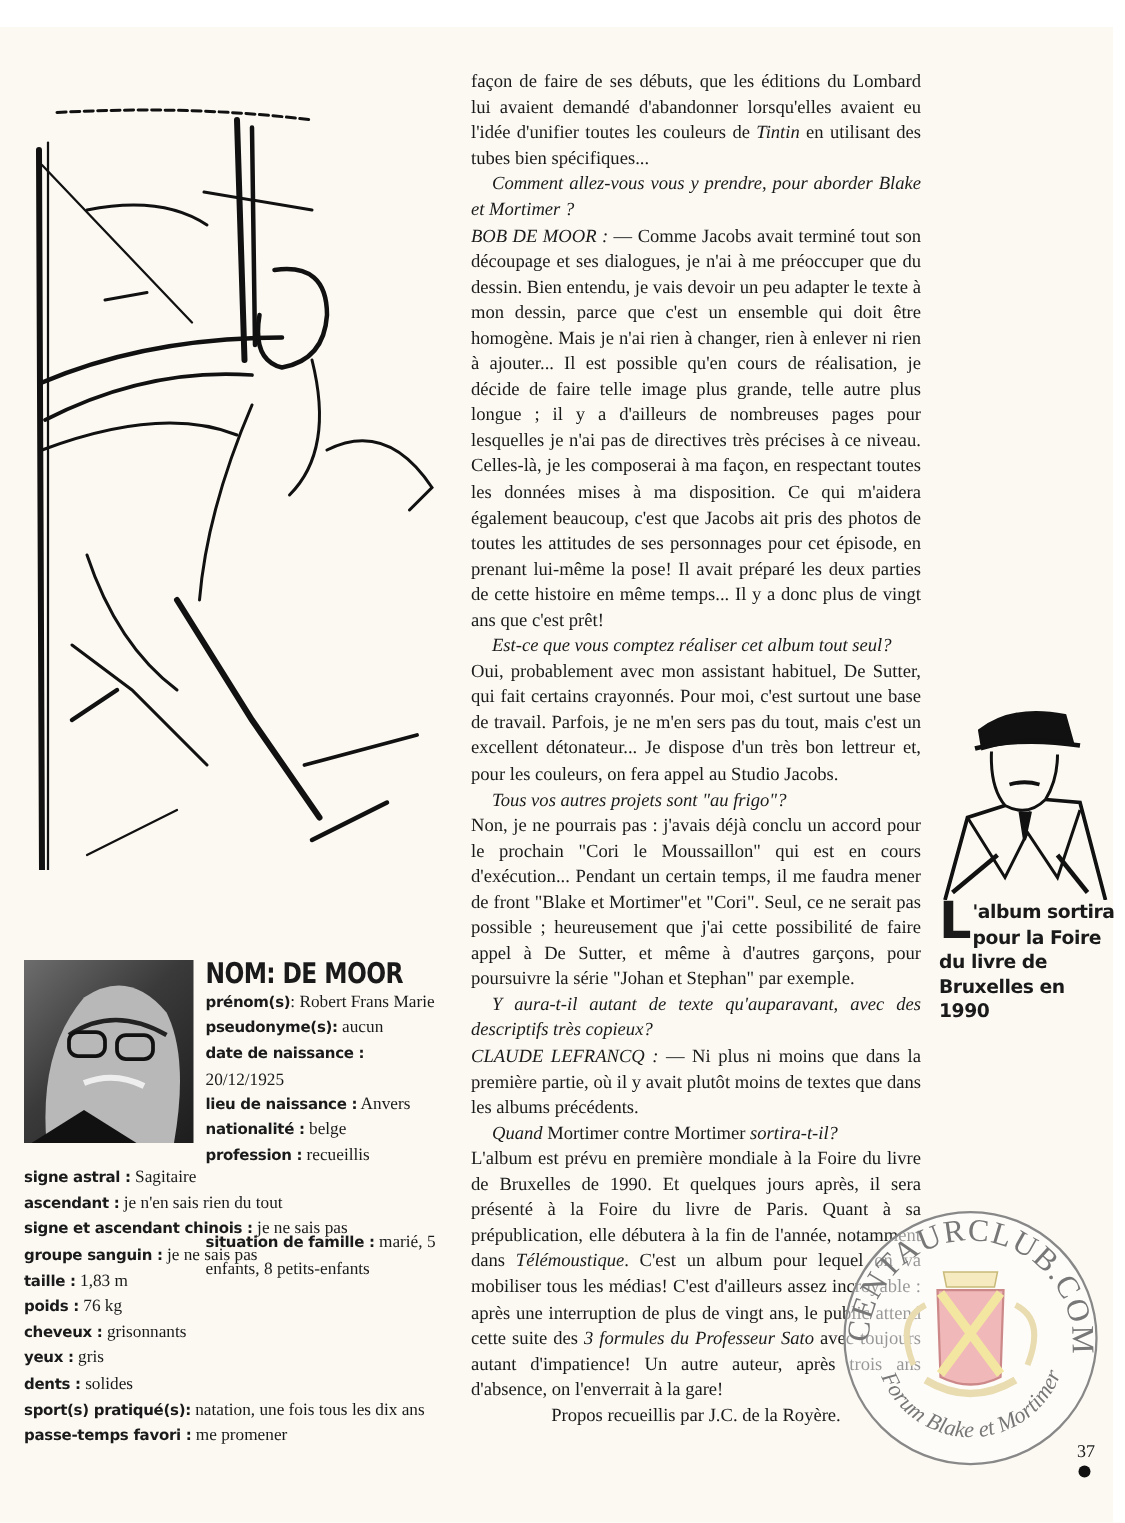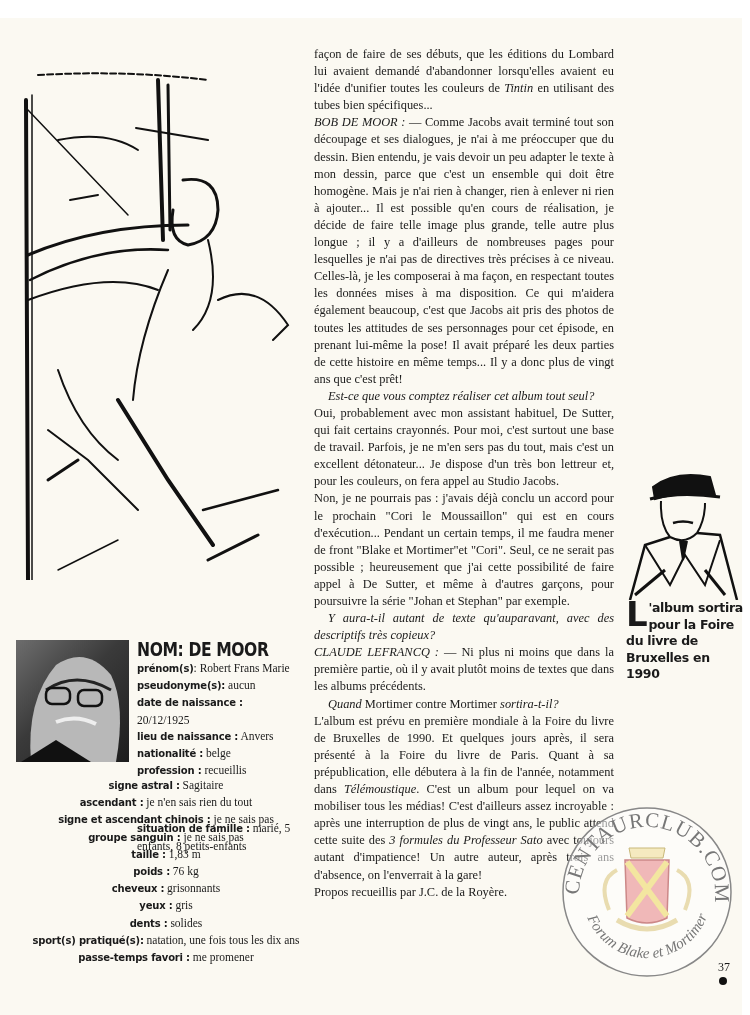--- a/index.html
+++ b/index.html
@@ -3,28 +3,28 @@
 <meta charset="utf-8">
 <style>
   html, body { margin:0; padding:0; }
   body { width:750px; height:1015px; background:#ffffff; position:relative; overflow:hidden; font-family:"Liberation Serif", serif; color:#1a1a1a; }
   .page { position:absolute; left:0; top:18px; width:742px; height:997px; background:#fbf9f2; }
   .sketch { position:absolute; left:18px; top:40px; width:300px; height:540px; }
   .col { position:absolute; left:314px; top:46px; width:300px; font-size:12.4px; line-height:17.1px; text-align:justify; hyphens:manual; }
   .col p { margin:0; }
   .col .q { font-style:italic; text-indent:14px; }
   .col .ind { text-indent:14px; }
-  .col .sig { text-align:left;font-family:Liberation Serif, serif; }
+  .col .sig { text-align:center;font-family:Liberation Serif, serif; }
   i { font-style:italic; }
   .photo { position:absolute; left:16px; top:640px; width:113px; height:122px; background:linear-gradient(135deg,#6d6d6d 0%,#3a3a3a 45%,#1d1d1d 100%); overflow:hidden; }
   .card { position:absolute; left:137px; top:638px; width:180px; font-size:11.5px; line-height:16.2px; }
   .card .title { font-family:"DejaVu Sans", sans-serif; font-weight:bold; font-size:19px; letter-spacing:-0.5px; line-height:22px; transform:scaleX(0.82); transform-origin:left; white-space:nowrap; }
   .lbl { font-family:"DejaVu Sans", sans-serif; font-weight:bold; font-size:10px; letter-spacing:-0.2px; }
   .val { font-family:"Liberation Serif", serif; font-size:11.5px; }
-  .facts { position:absolute; left:16px; top:777px; width:300px; font-size:11.5px; line-height:16.2px;text-align:center; }
+  .facts { position:absolute; left:16px; top:777px; width:300px; font-size:11.5px; line-height:16.2px; }
   .facts div, .card div { white-space:nowrap; }
   .card .wrap { white-space:normal;margin-top:41px; }
   .capt-img { position:absolute; left:625px; top:465px; width:118px; height:135px; }
   .caption { position:absolute; left:626px; top:600px; width:120px; font-family:"DejaVu Sans", sans-serif; font-weight:bold; font-size:12.5px; line-height:16.5px; letter-spacing:-0.3px; }
   .dropcap { float:left; font-size:34px; line-height:28px; margin-right:1px; margin-top:0px; font-weight:900; }
   .pagenum { position:absolute; left:718px; top:960px; font-size:12px; }
   .dot { position:absolute; left:719px; top:977px; width:8px; height:8px; border-radius:50%; background:#111; }
   .stamp { position:absolute; left:557px; top:800px; width:180px; height:180px; }
 </style>
 </head>
@@ -53,23 +53,25 @@
   <path d="M100 360 L150 440 L195 505" stroke-width="4"></path>
   <path d="M30 390 L70 420 L120 470" stroke-width="2"></path>
   <path d="M30 440 L60 420" stroke-width="3"></path>
   <path d="M185 470 L260 450" stroke-width="2.5"></path>
   <path d="M190 520 L240 495" stroke-width="3"></path>
   <path d="M40 530 L100 500" stroke-width="1.5"></path>
 </svg>
 
 <div class="col">
   <p><span>façon de faire de ses débuts, que les éditions du Lombard lui avaient demandé d'abandonner lorsqu'elles avaient eu l'idée d'unifier toutes les couleurs de </span><i>Tintin</i><span> en utilisant des tubes bien spécifiques...</span></p>
+  <p class="q">Comment allez-vous vous y prendre, pour aborder Blake et Mortimer ?</p>
   <p><i>BOB DE MOOR : </i><span>— Comme Jacobs avait terminé tout son découpage et ses dialogues, je n'ai à me préoccuper que du dessin. Bien entendu, je vais devoir un peu adapter le texte à mon dessin, parce que c'est un ensemble qui doit être homogène. Mais je n'ai rien à changer, rien à enlever ni rien à ajouter... Il est possible qu'en cours de réalisation, je décide de faire telle image plus grande, telle autre plus longue ; il y a d'ailleurs de nombreuses pages pour lesquelles je n'ai pas de directives très précises à ce niveau. Celles-là, je les composerai à ma façon, en respectant toutes les données mises à ma disposition. Ce qui m'aidera également beaucoup, c'est que Jacobs ait pris des photos de toutes les attitudes de ses personnages pour cet épisode, en prenant lui-même la pose! Il avait préparé les deux parties de cette histoire en même temps... Il y a donc plus de vingt ans que c'est prêt!</span></p>
   <p class="q">Est-ce que vous comptez réaliser cet album tout seul?</p>
   <p>Oui, probablement avec mon assistant habituel, De Sutter, qui fait certains crayonnés. Pour moi, c'est surtout une base de travail. Parfois, je ne m'en sers pas du tout, mais c'est un excellent détonateur... Je dispose d'un très bon lettreur et, pour les couleurs, on fera appel au Studio Jacobs.</p>
+  <p class="q">Tous vos autres projets sont "au frigo"?</p>
   <p>Non, je ne pourrais pas : j'avais déjà conclu un accord pour le prochain "Cori le Moussaillon" qui est en cours d'exécution... Pendant un certain temps, il me faudra mener de front "Blake et Mortimer"et "Cori". Seul, ce ne serait pas possible ; heureusement que j'ai cette possibilité de faire appel à De Sutter, et même à d'autres garçons, pour poursuivre la série "Johan et Stephan" par exemple.</p>
   <p class="q">Y aura-t-il autant de texte qu'auparavant, avec des descriptifs très copieux?</p>
   <p><i>CLAUDE LEFRANCQ : </i><span>— Ni plus ni moins que dans la première partie, où il y avait plutôt moins de textes que dans les albums précédents.</span></p>
   <p class="ind"><i>Quand</i><span> Mortimer contre Mortimer </span><i>sortira-t-il?</i></p>
   <p><span>L'album est prévu en première mondiale à la Foire du livre de Bruxelles de 1990. Et quelques jours après, il sera présenté à la Foire du livre de Paris. Quant à sa prépublication, elle débutera à la fin de l'année, notamment dans </span><i>Télémoustique</i><span>. C'est un album pour lequel on va mobiliser tous les médias! C'est d'ailleurs assez incroyable : après une interruption de plus de vingt ans, le public attend cette suite des </span><i>3 formules du Professeur Sato</i><span> avec toujours autant d'impatience! Un autre auteur, après trois ans d'absence, on l'enverrait à la gare!</span></p>
   <p class="sig">Propos recueillis par J.C. de la Royère.</p>
 </div>
 
 <div class="photo">
   <svg width="113" height="122" viewBox="0 0 113 122">

